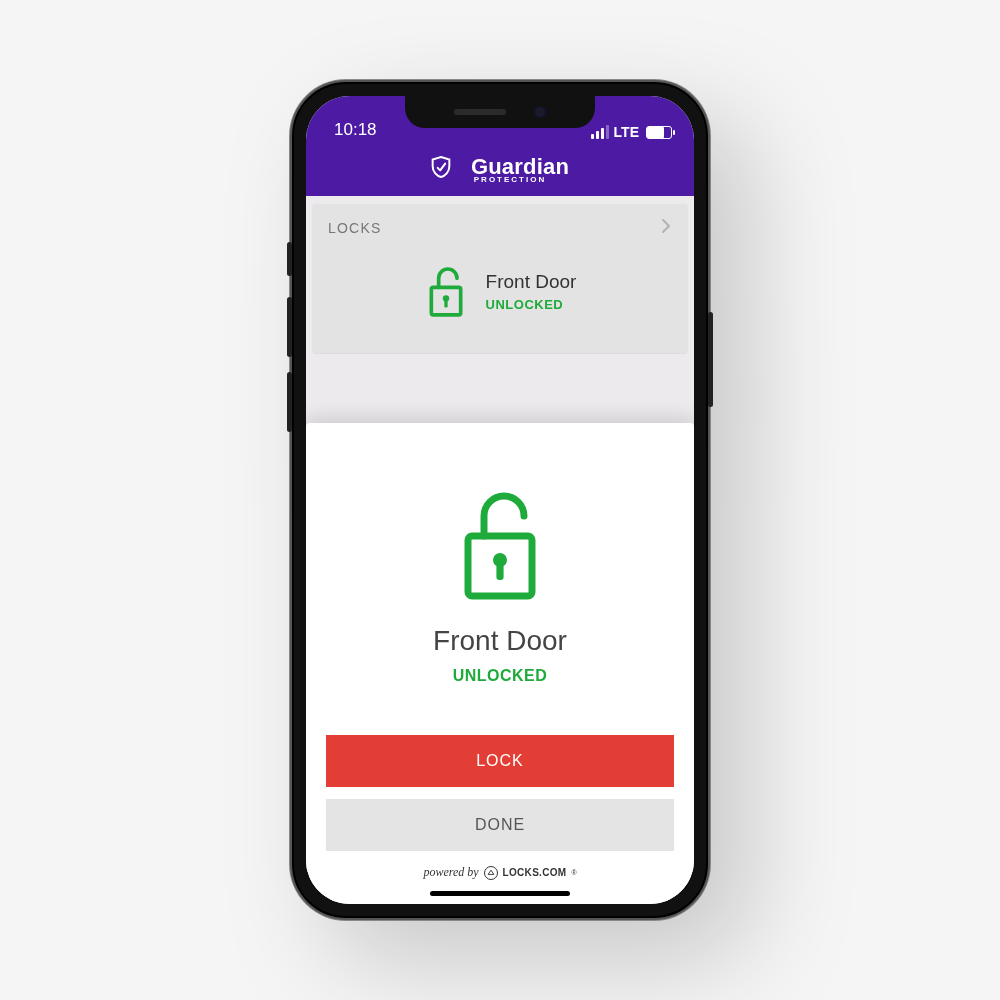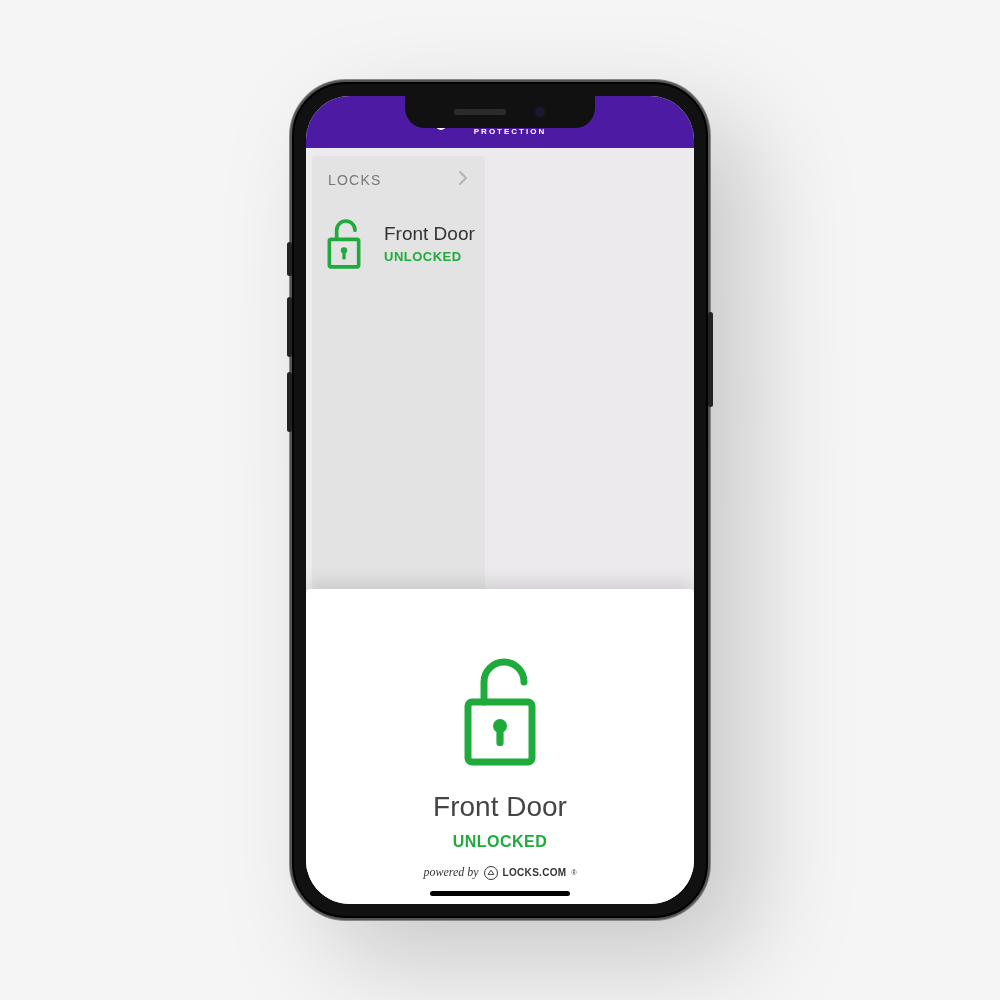--- a/index.html
+++ b/index.html
@@ -69,21 +69,21 @@
   }
   .brand { color:#fff; text-align:center; line-height:1;}
   .brand-row { display:flex; align-items:center; gap:20px; justify-content:center;}
   .brand-name { font-size:22px; font-weight:700; letter-spacing:0.2px;}
   .brand-sub  { font-size:8px; letter-spacing:2px; font-weight:700; margin-top:-2px; margin-left:20px;}
   .shield { width:20px; height:22px; position:relative; }
   .shield svg { display:block; }
 
   :root { --purple:#4c1aa3; --green:#1fab3b; --red:#e23e36; }
 
-  .content { flex:1; background:#eceaec; display:flex; flex-direction:row; position:relative;}
+  .content { flex:1; background:#eceaec; display:flex; flex-direction:column; position:relative;}
 
   .card {
     margin:8px 6px 4px 6px; background:#e4e3e4; border-radius:4px;
     box-shadow: 0 1px 0 rgba(0,0,0,.06);
   }
   .card-header{
     display:flex; justify-content:space-between; align-items:center;
     padding:14px 16px 8px 16px; color:#777; font-size:14px; letter-spacing:1.2px; font-weight:500;
   }
   .chev { color:#aaa; }
@@ -127,20 +127,35 @@
     <span class="btn-side btn-vol1"></span>
     <span class="btn-side btn-vol2"></span>
     <span class="btn-side btn-power"></span>
 
     <div class="screen">
       <div class="notch">
         <span class="speaker"></span>
         <span class="cam"></span>
       </div>
 
+      <div class="statusbar">
+        <span>10:18</span>
+        <div class="sb-right">
+          <div class="signal">
+            <span></span>
+              <span></span>
+              <span></span>
+              <span></span>
+          </div>
+          <span>LTE</span>
+          <div class="battery">
+              <span></span>
+            </div>
+        </div>
+      </div>
 
       <div class="app-header">
         <div class="brand">
           <div class="brand-row">
             <span class="shield">
               <svg viewBox="0 0 24 26" width="20" height="22">
                 <path d="M12 1 L22 4 V12 C22 19 17 24 12 25 C7 24 2 19 2 12 V4 Z" fill="none" stroke="#fff" stroke-width="2.4"></path>
                 <path d="M8 14 L11 17 L17 9" fill="none" stroke="#fff" stroke-width="2.4" stroke-linecap="round" stroke-linejoin="round"></path>
               </svg>
             </span>
@@ -184,20 +199,22 @@
             <svg viewBox="0 0 48 60" width="96" height="122">
               <path d="M16 26 V16 a10 10 0 0 1 20 0" fill="none" stroke="#1fab3b" stroke-width="3.5" stroke-linecap="round"></path>
               <rect x="8" y="26" width="32" height="30" rx="2" fill="none" stroke="#1fab3b" stroke-width="3.5"></rect>
               <circle cx="24" cy="38" r="3.5" fill="#1fab3b"></circle>
               <rect x="22.2" y="40" width="3.6" height="8" rx="1.5" fill="#1fab3b"></rect>
             </svg>
           </span>
           <div class="name">Front Door</div>
           <div class="state">UNLOCKED</div>
 
+          <button class="btn btn-lock">LOCK</button>
+          <button class="btn btn-done">DONE</button>
 
           <div class="powered">
             <span class="pb">powered by</span>
             <span class="ac-mark">
               <svg viewBox="0 0 14 14" width="10" height="10">
                   <path d="M3 9 L7 3 L11 9 Z" fill="none" stroke="#333" stroke-width="1.3"></path>
                 </svg>
             </span>
             <span class="ac">LOCKS.COM</span>
             <span style="font-size:7px; vertical-align:top;">®</span>

